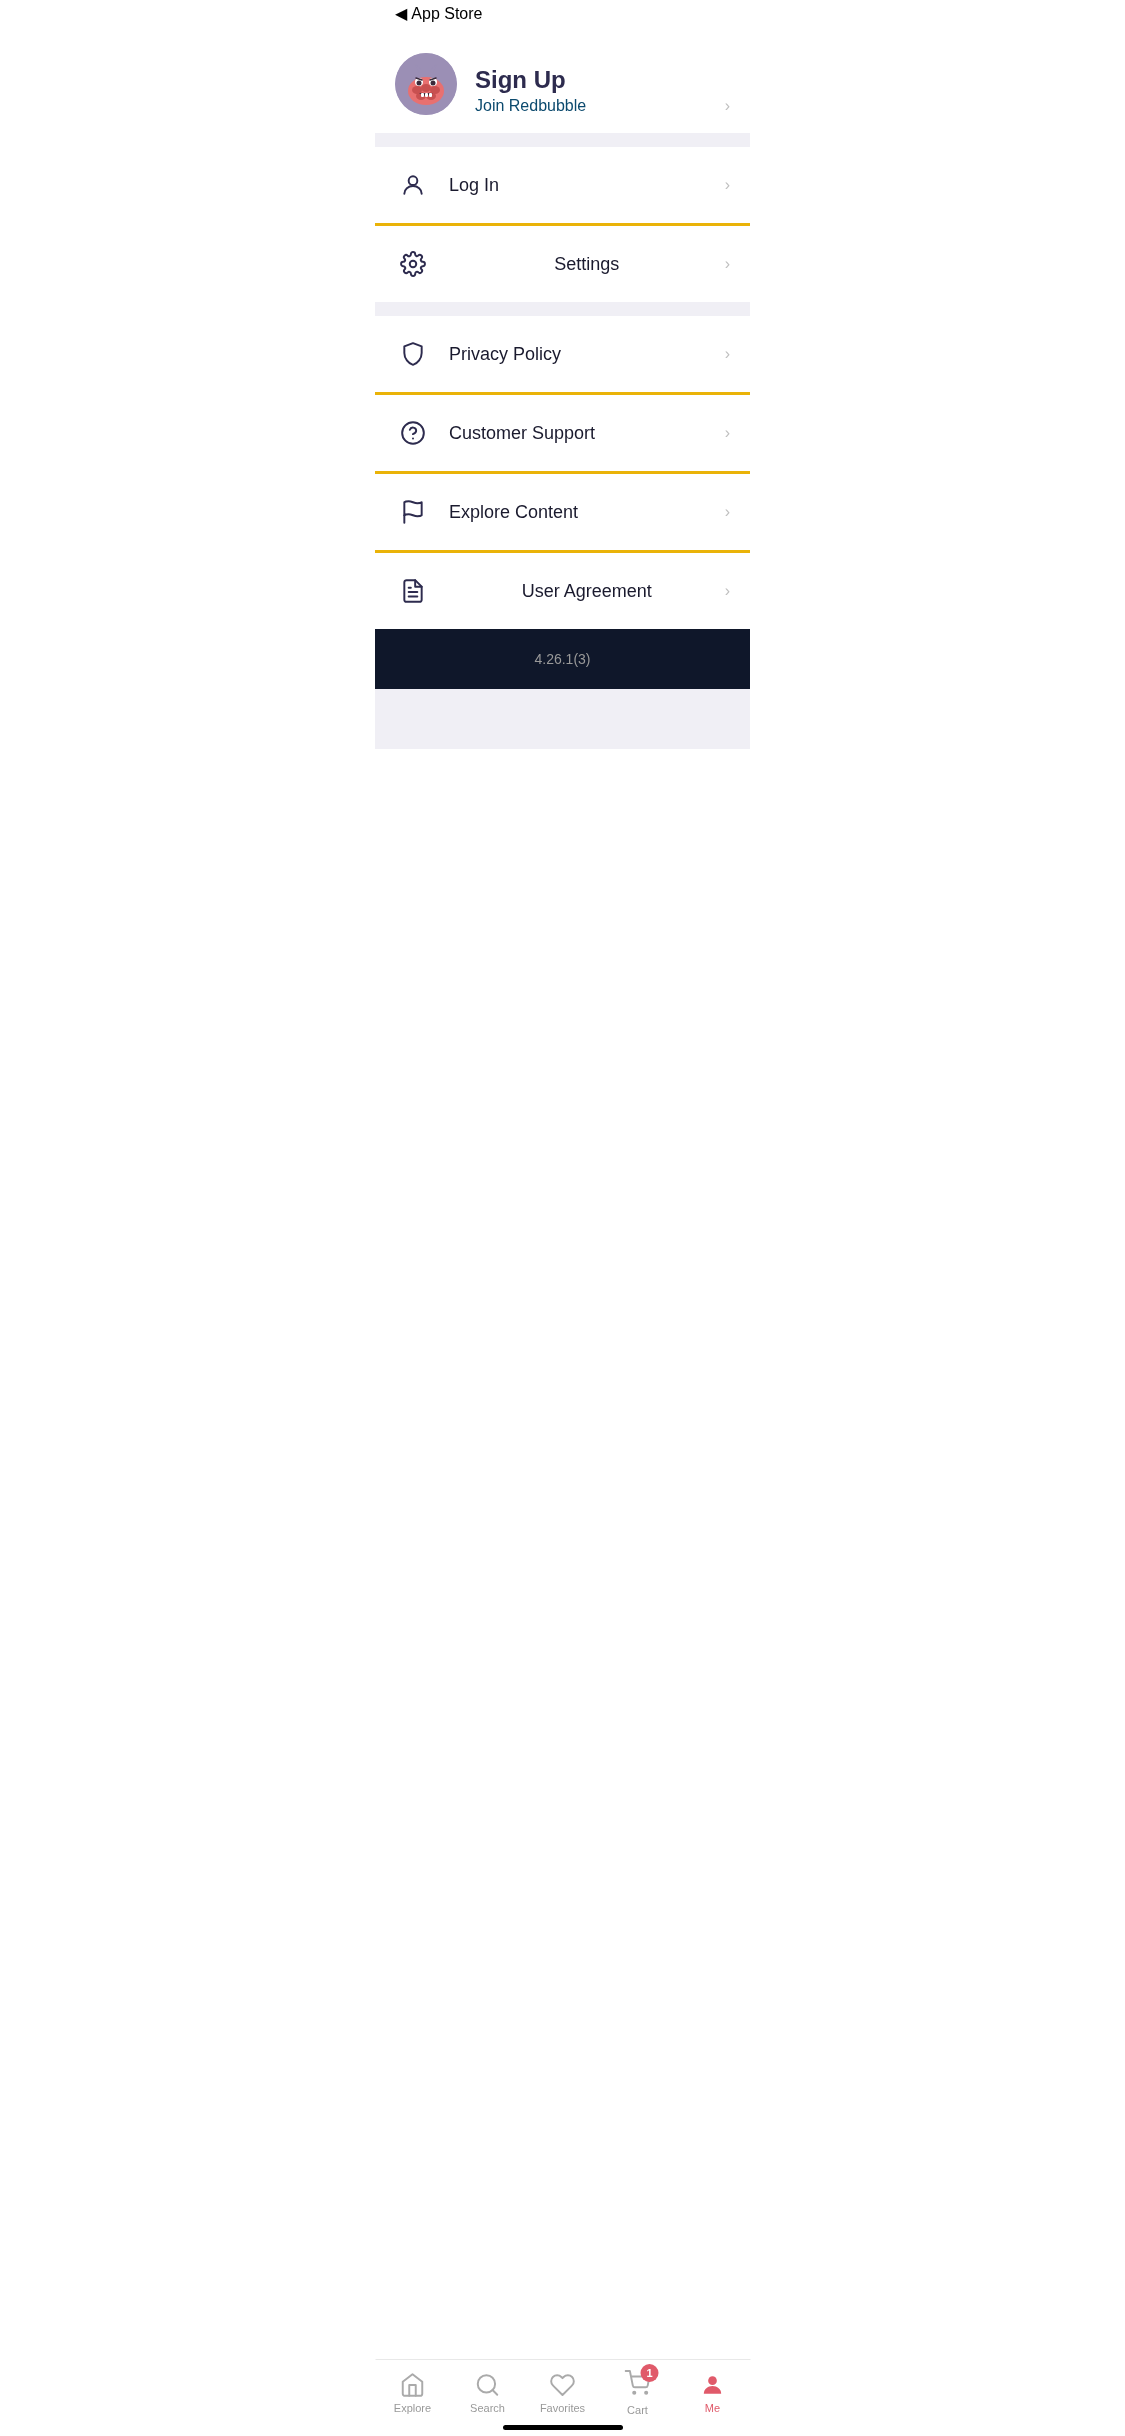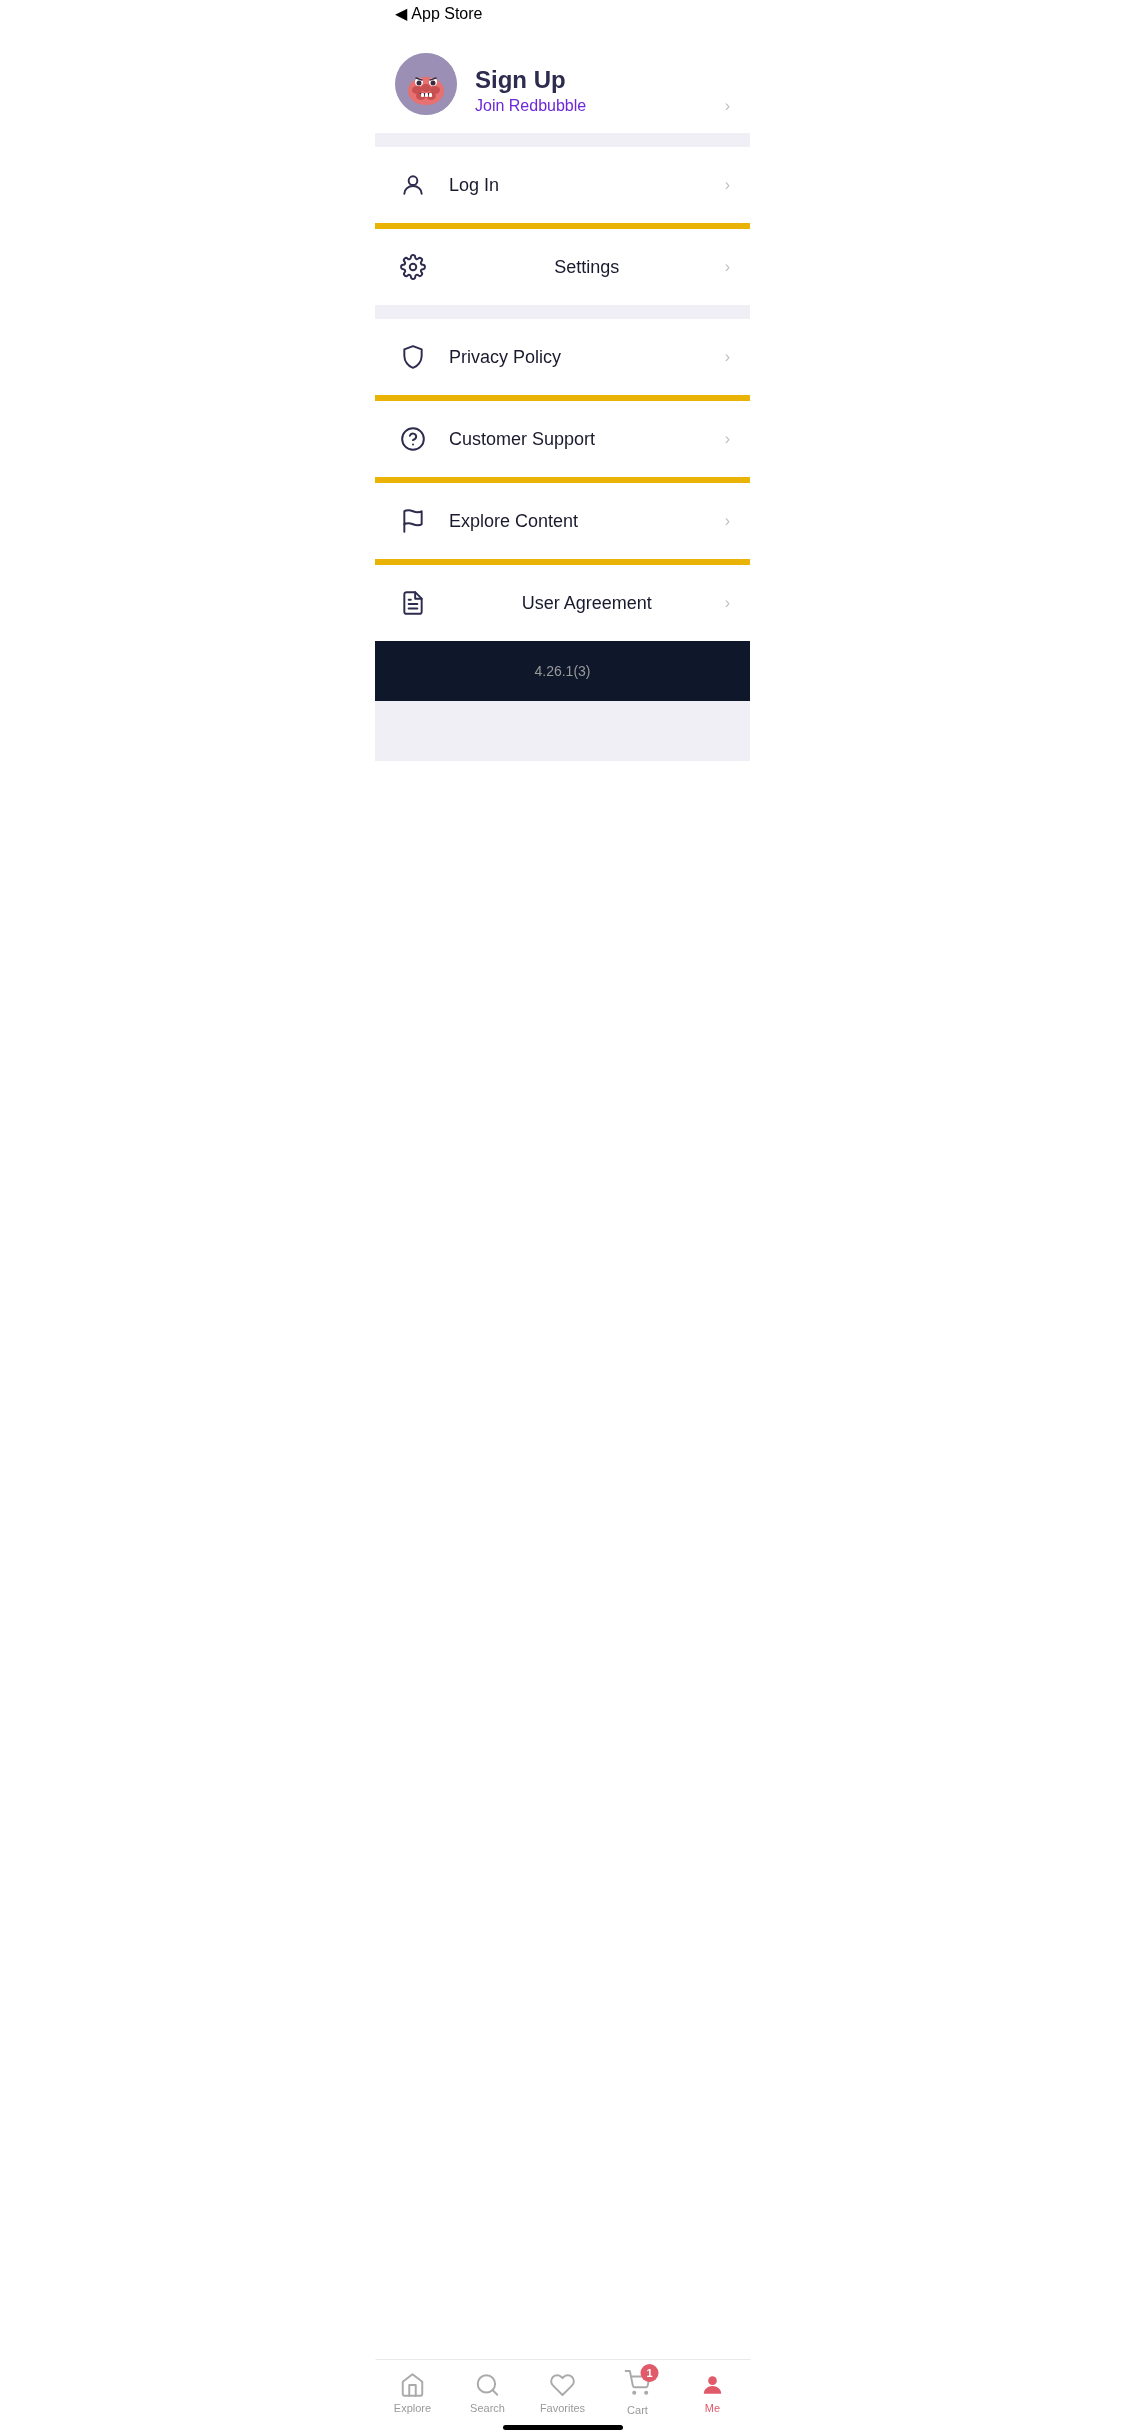--- a/index.html
+++ b/index.html
@@ -92,21 +92,21 @@
       flex: 1;
     }
     .signup-title {
       font-size: 24px;
       font-weight: 700;
       color: #2d2b4e;
       line-height: 1.2;
     }
     .signup-subtitle {
       font-size: 16px;
-      color: #6d28d9;
+      color: #0c4a6e;
       margin-top: 2px;
     }
     .chevron-right {
       color: #c0c0c0;
       font-size: 16px;
     }
 
     
     .section-separator {
       height: 14px;
@@ -114,21 +114,21 @@
     }
 
     
     .menu-list {
       background: #fff;
     }
     .menu-item {
       display: flex;
       align-items: center;
       padding: 20px 20px;
-      border-bottom: 6px solid #eab308;
+      border-bottom: 3px solid #eab308;
       cursor: pointer;
     }
     .menu-item:last-child {
       border-bottom: none;
       text-align: center;
     }
     .menu-icon {
       width: 36px;
       height: 36px;
       display: flex;

